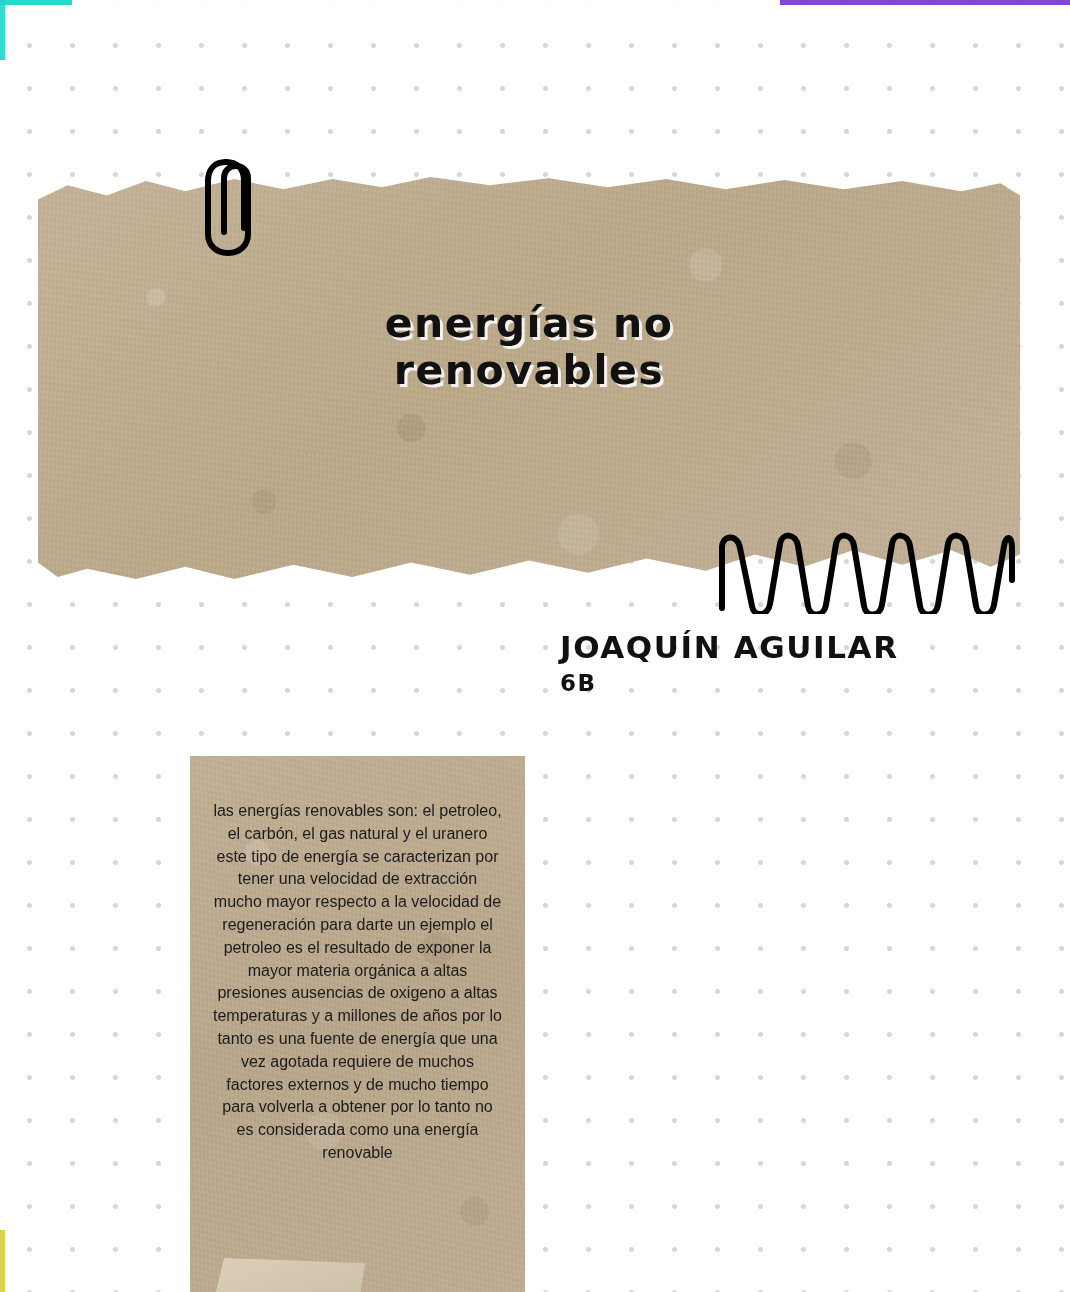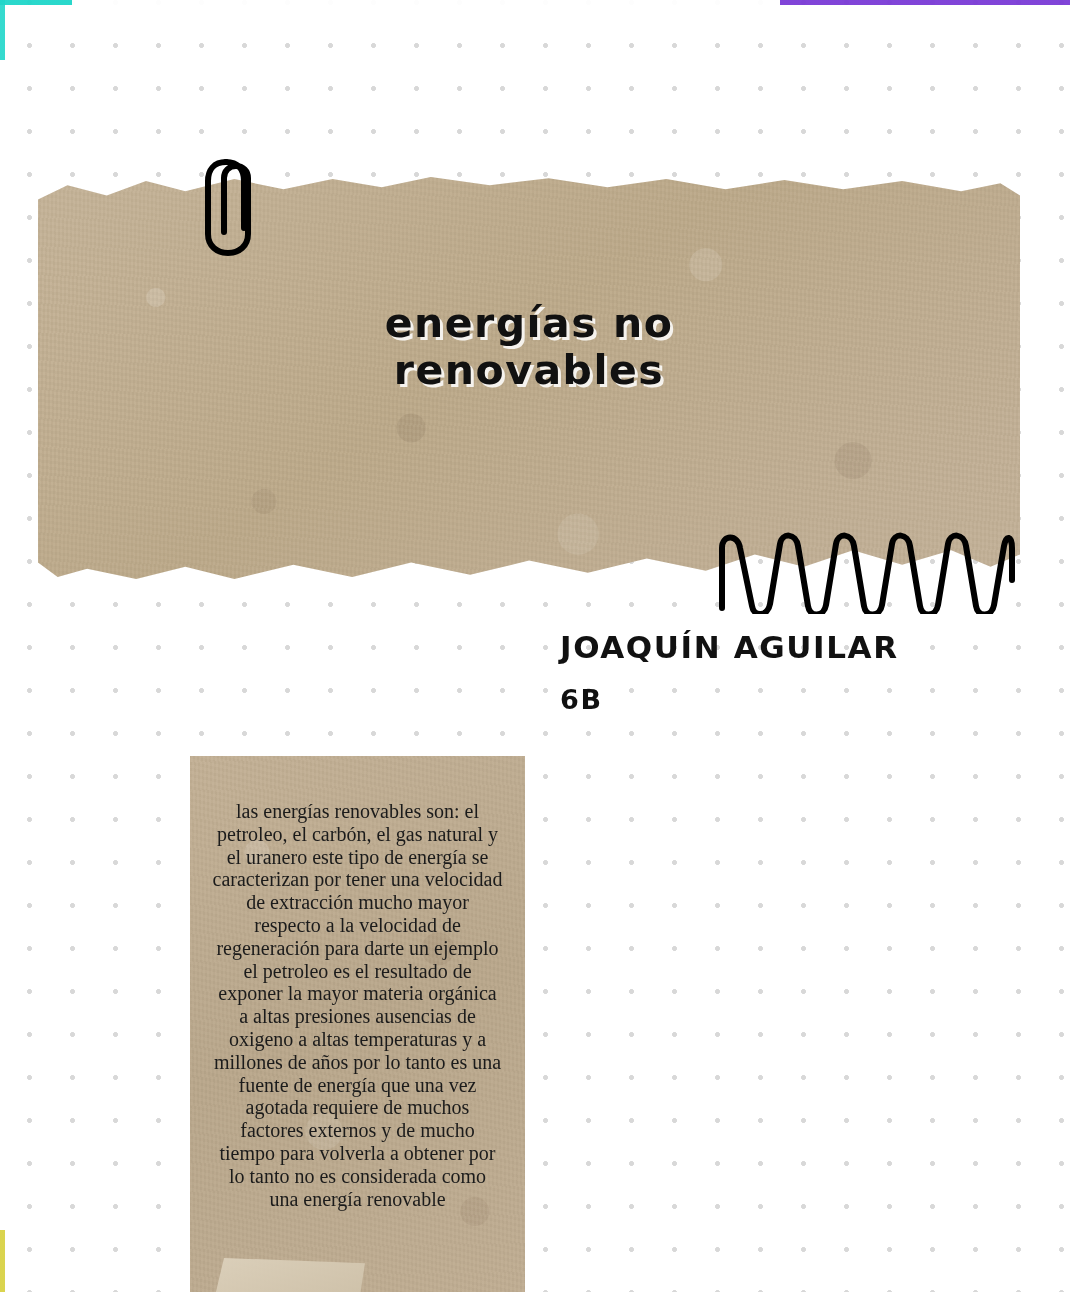--- a/index.html
+++ b/index.html
@@ -139,23 +139,23 @@
     color: #111111;
   }
   .author-name {
     display: block;
     font-size: 31px;
     letter-spacing: 1.6px;
     line-height: 1.15;
   }
   .author-grade {
     display: block;
-    font-size: 27px;
+    font-size: 23px;
     letter-spacing: 1.6px;
-    margin-top: 18px;
+    margin-top: 4px;
   }
 
   
   .card {
     position: absolute;
     left: 190px;
     top: 756px;
     width: 335px;
     height: 536px;
     background-color: #bcaa8f;
@@ -173,22 +173,22 @@
     background-image:
       repeating-linear-gradient(88deg, rgba(255,255,255,0.10) 0 2px, rgba(0,0,0,0.05) 2px 4px),
       repeating-linear-gradient(12deg, rgba(0,0,0,0.05) 0 3px, rgba(255,255,255,0.06) 3px 6px);
   }
   .card-text {
     position: absolute;
     left: 22px;
     right: 22px;
     top: 44px;
     text-align: center;
-    font-family: Liberation Serif, serif;
-    font-size: 20px;
+    font-family: Liberation Sans, sans-serif;
+    font-size: 16px;
     line-height: 22.8px;
     color: #1b1b1b;
   }
   
   .card-tape {
     position: absolute;
     left: 215px;
     top: 1258px;
     width: 150px;
     height: 44px;

